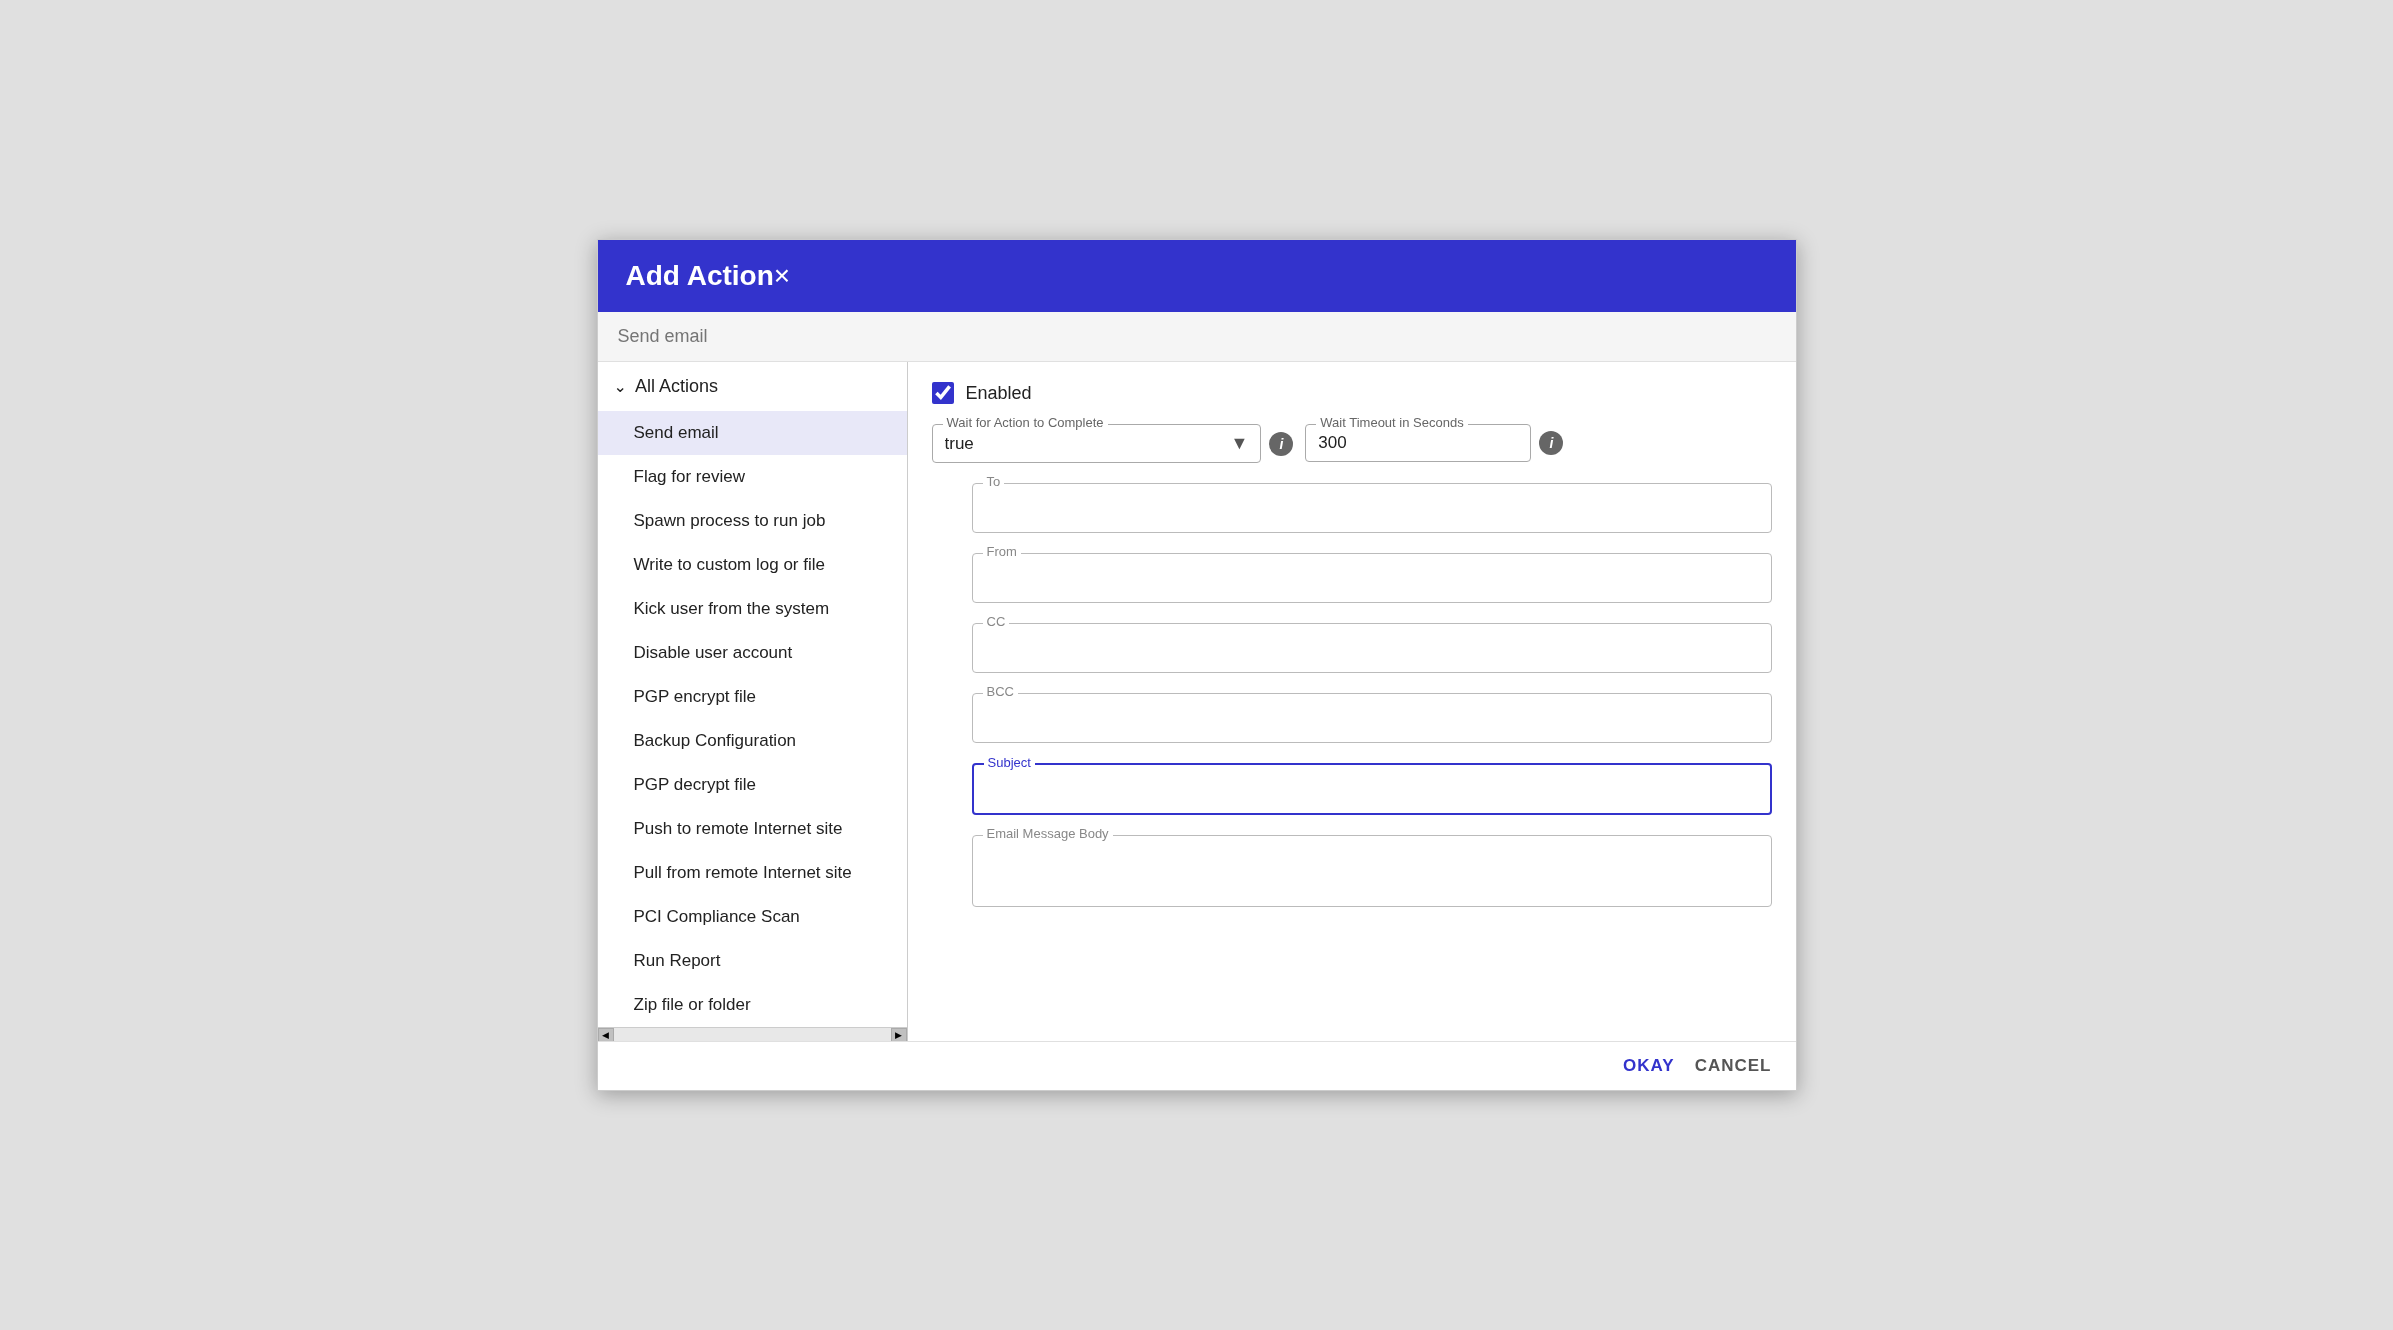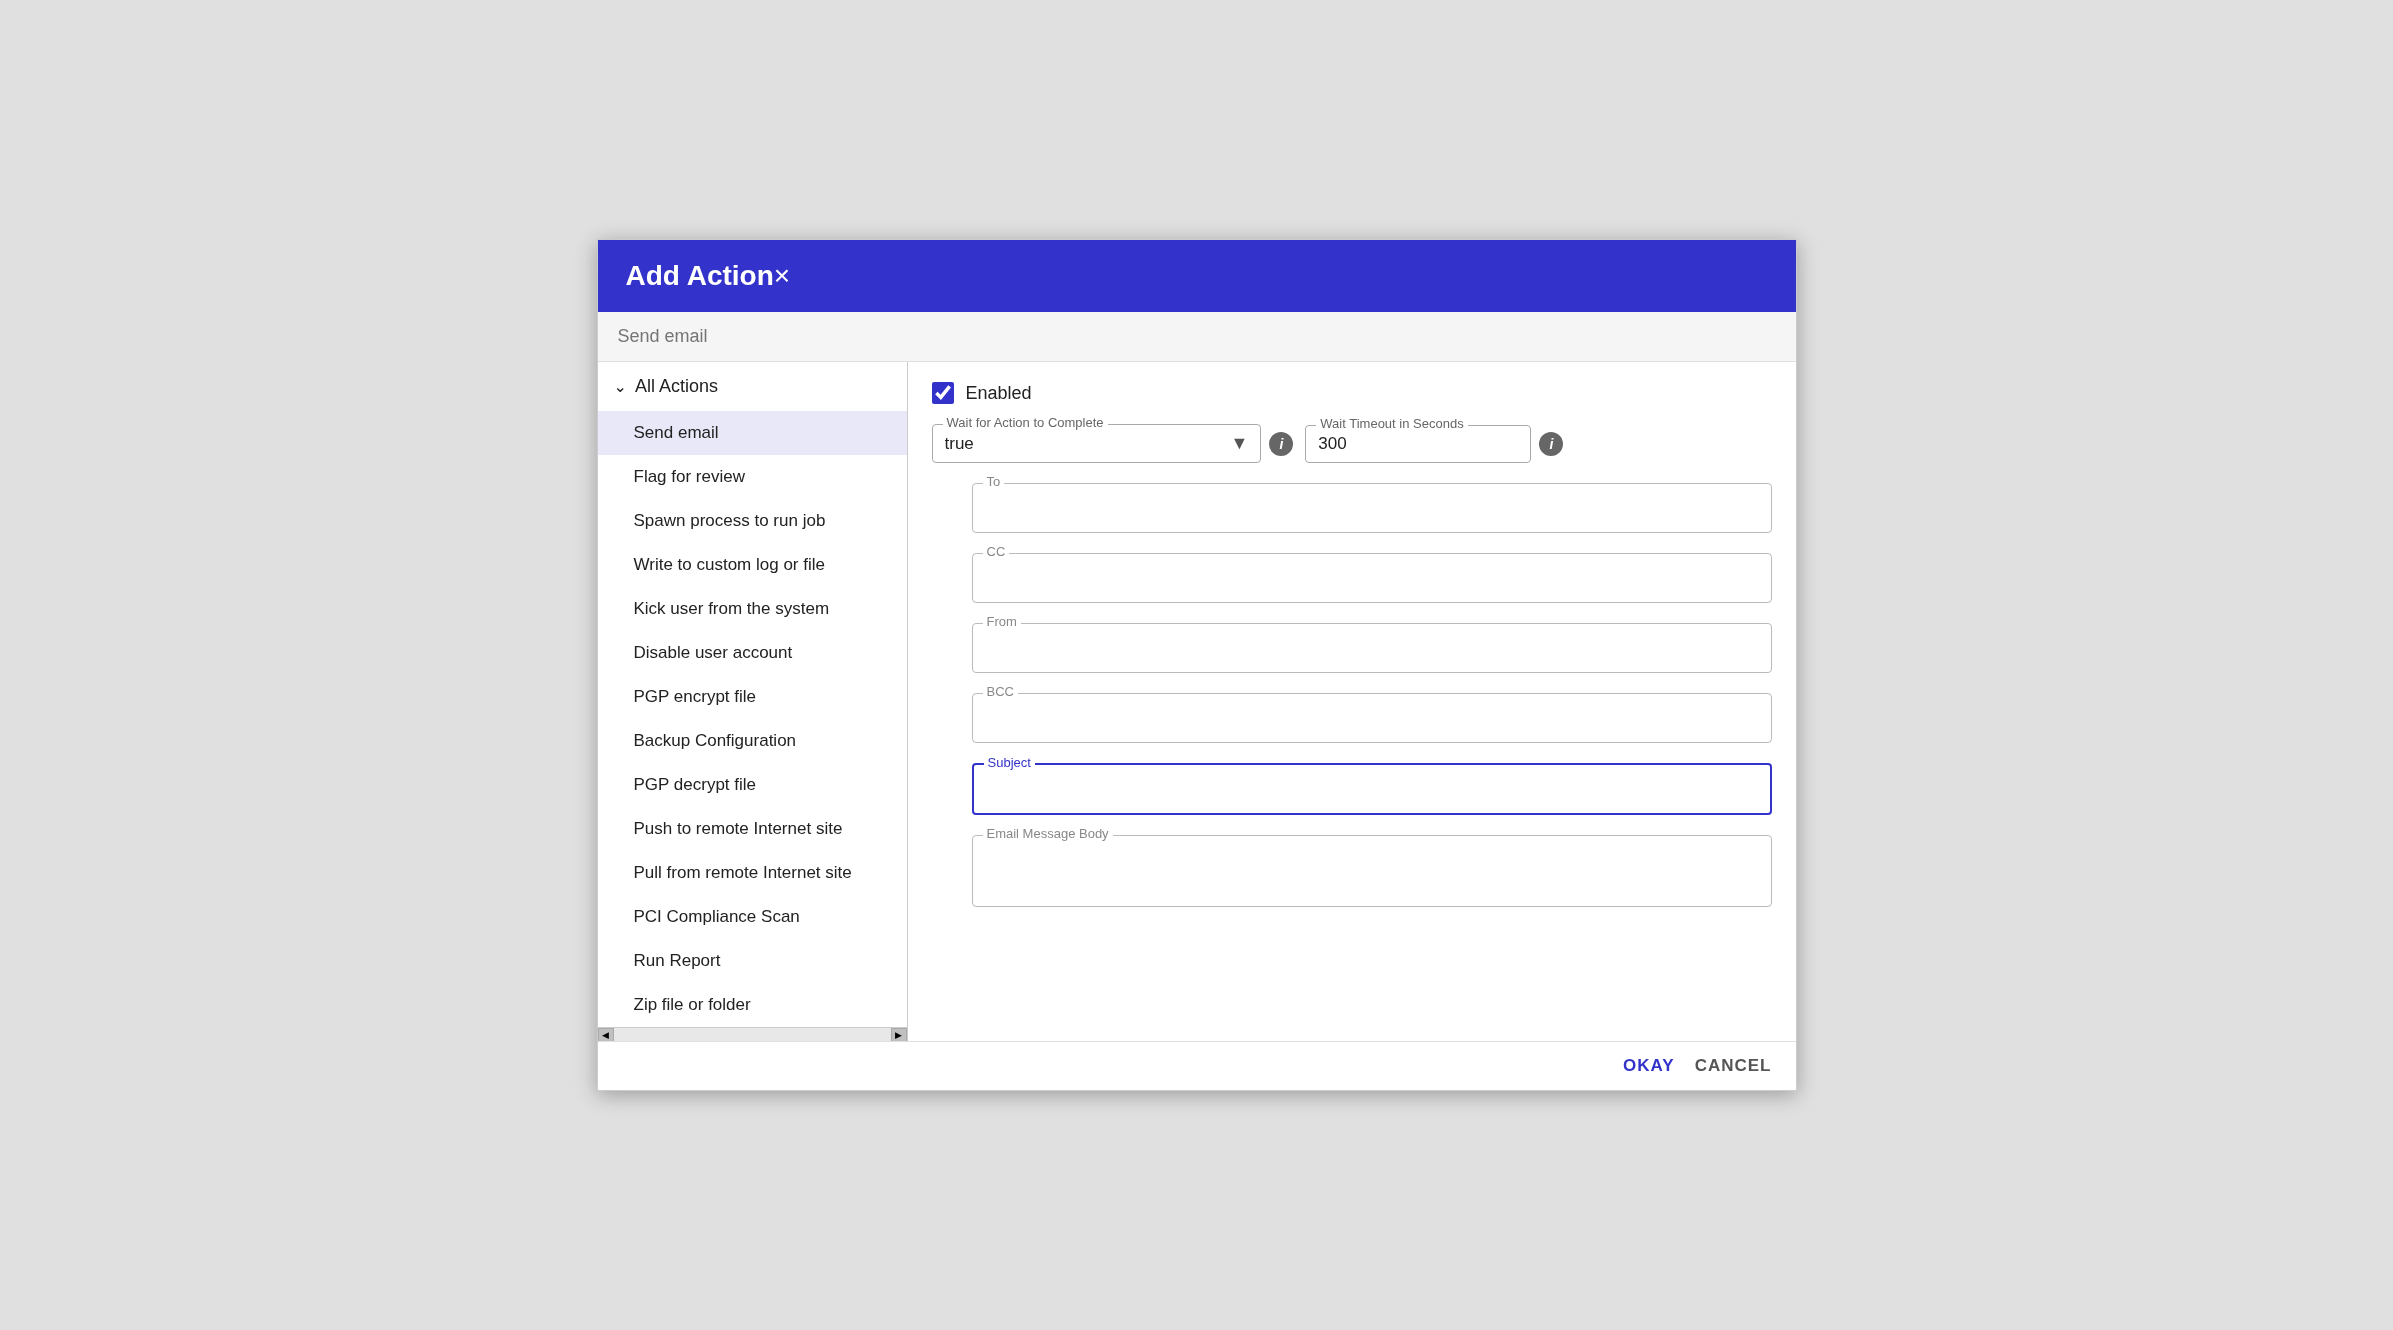--- a/index.html
+++ b/index.html
@@ -130,21 +130,21 @@
       accent-color: #3333cc;
     }
     .enabled-label {
       font-size: 18px;
       color: #222;
     }
     .fields-row {
       display: flex;
       gap: 12px;
       margin-bottom: 20px;
-      align-items: center;
+      align-items: flex-start;
     }
     .field-group {
       position: relative;
       display: flex;
       align-items: center;
       gap: 8px;
     }
     .field-wrapper {
       position: relative;
       border: 1px solid #aaa;
@@ -354,27 +354,27 @@
           <div class="info-icon">i</div>
         </div>
       </div>
 
       <div class="text-field-group">
         <span class="text-field-label">To</span>
         <input type="text" class="text-field-input" id="to-input" style="">
       </div>
 
       <div class="text-field-group">
+        <span class="text-field-label">From</span>
+        <input type="text" class="text-field-input" id="from-input" style="">
+      </div>
+
+      <div class="text-field-group">
         <span class="text-field-label">CC</span>
         <input type="text" class="text-field-input" id="cc-input" style="">
-      </div>
-
-      <div class="text-field-group">
-        <span class="text-field-label">From</span>
-        <input type="text" class="text-field-input" id="from-input" style="">
       </div>
 
       <div class="text-field-group">
         <span class="text-field-label">BCC</span>
         <input type="text" class="text-field-input" id="bcc-input" style="">
       </div>
 
       <div class="text-field-group focused">
         <span class="text-field-label">Subject</span>
         <input type="text" class="text-field-input" id="subject-input" style="">

